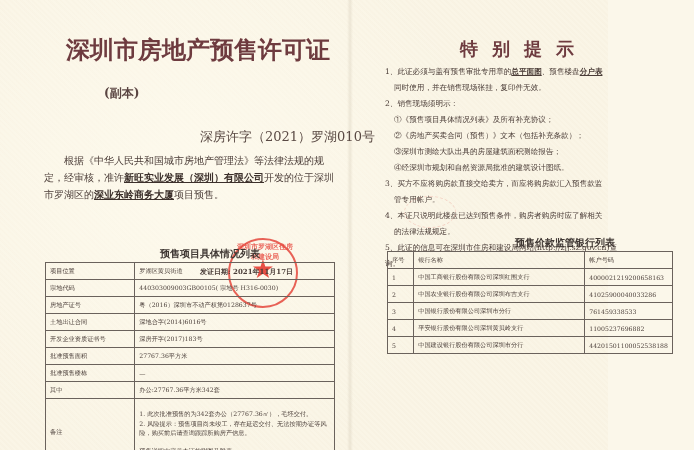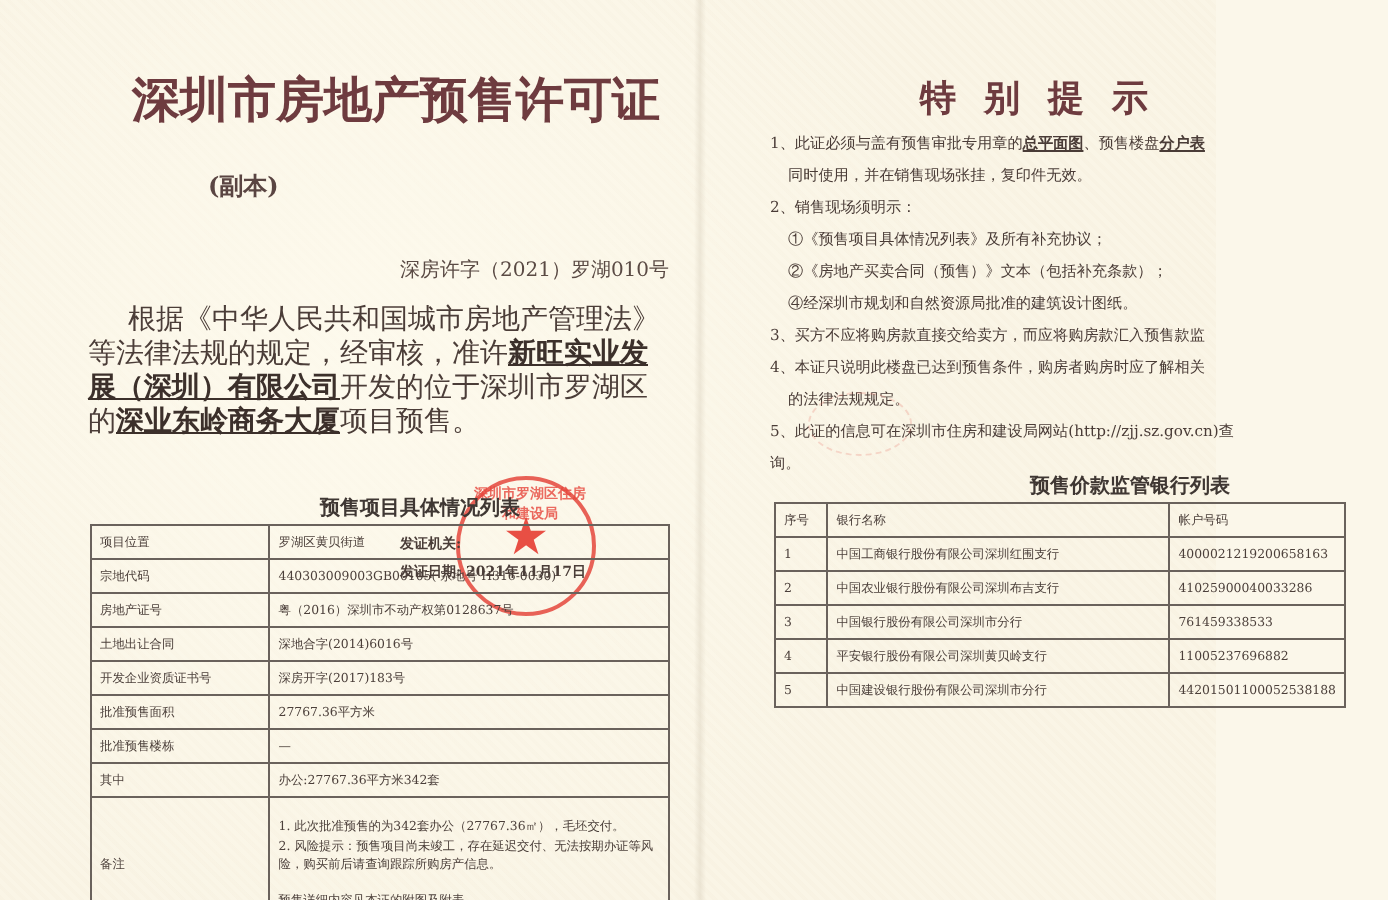--- a/index.html
+++ b/index.html
@@ -26,25 +26,25 @@
     position: absolute; left: 66px; top: 34px; width: 260px;
     font-family: "DejaVu Serif", serif; font-weight: bold;
     font-size: 24px; color: #6e3b3f; letter-spacing: 0px; white-space: nowrap;
   }
   .subtitle {
     position: absolute; left: 104px; top: 85px;
     font-size: 12px; font-weight: bold; color: #5a4542;
   }
   .permit-no {
     position: absolute; left: 200px; top: 128px;
-    font-size: 10px; color: #5a4a44;
+    font-size: 13px; color: #5a4a44;
   }
   .body-para {
     position: absolute; left: 44px; top: 152px; width: 290px;
-    font-size: 14px; line-height: 17px; color: #4b3d38;
+    font-size: 10px; line-height: 17px; color: #4b3d38;
     text-indent: 20px;
   }
   .body-para .u { font-weight: bold; text-decoration: underline; color: #3c302b; }
   .issuer {
     position: absolute; left: 200px; top: 265px;
     font-size: 7px; line-height: 14px; color: #4a3d38;
     font-weight: bold;
   }
   .seal {
     position: absolute; left: 228px; top: 238px; width: 70px; height: 70px;
@@ -114,21 +114,20 @@
   <div class="body-para">
     <span>根据《中华人民共和国城市房地产管理法》等法律法规的规定，经审核，准许</span><span class="u">新旺实业发展（深圳）有限公司</span><span>开发的位于深圳市罗湖区的</span><span class="u">深业东岭商务大厦</span><span>项目预售。</span>
   </div>
 
   <div class="seal">
     <div class="seal-text">深圳市罗湖区住房和建设局</div>
     <div class="seal-star">★</div>
   </div>
 
   <div class="issuer">
-    <div>发证机关:</div>
     <div>
       <span>发证日期:</span>
       <span>2021年11月17日</span>
     </div>
   </div>
 
   <div class="table-title t1-title">预售项目具体情况列表</div>
   <table class="grid t1">
     <tbody>
       <tr>
@@ -178,22 +177,24 @@
   <div class="notice-title">特别提示</div>
 
   <div class="notice">
     <div class="item">
       <span>1、此证必须与盖有预售审批专用章的</span><span class="u">总平面图</span><span>、预售楼盘</span><span class="u">分户表</span>
     </div>
     <div class="item cont">同时使用，并在销售现场张挂，复印件无效。</div>
     <div class="item">2、销售现场须明示：</div>
     <div class="item sub">①《预售项目具体情况列表》及所有补充协议；</div>
     <div class="item sub">②《房地产买卖合同（预售）》文本（包括补充条款）；</div>
+    <div class="item sub">③深圳市测绘大队出具的房屋建筑面积测绘报告；</div>
     <div class="item sub">④经深圳市规划和自然资源局批准的建筑设计图纸。</div>
     <div class="item">3、买方不应将购房款直接交给卖方，而应将购房款汇入预售款监</div>
+    <div class="item cont">管专用帐户。</div>
     <div class="item">4、本证只说明此楼盘已达到预售条件，购房者购房时应了解相关</div>
     <div class="item cont">的法律法规规定。</div>
     <div class="item">5、此证的信息可在深圳市住房和建设局网站(http://zjj.sz.gov.cn)查</div>
     <div class="item">询。</div>
   </div>
 
   <div class="faint-seal"></div>
 
   <div class="table-title t2-title">预售价款监管银行列表</div>
   <table class="grid t2">

